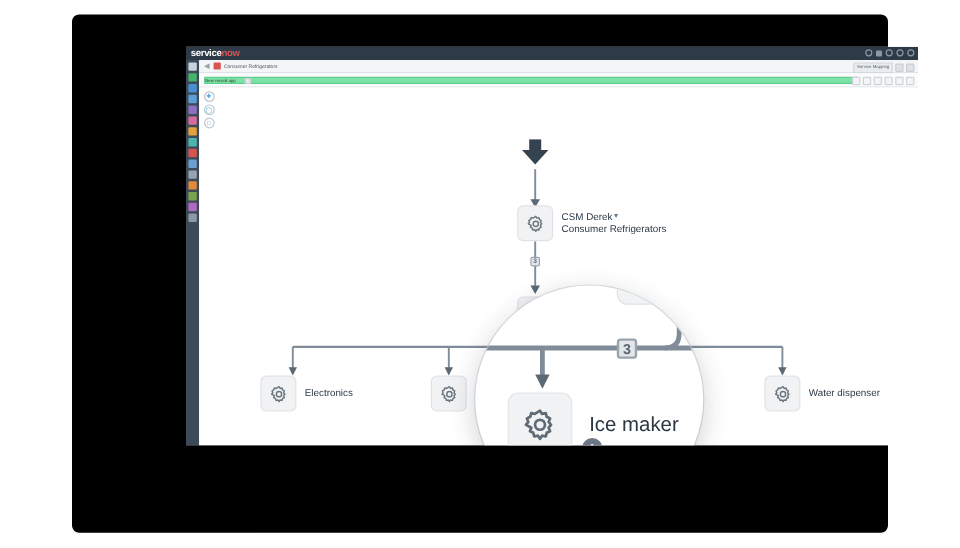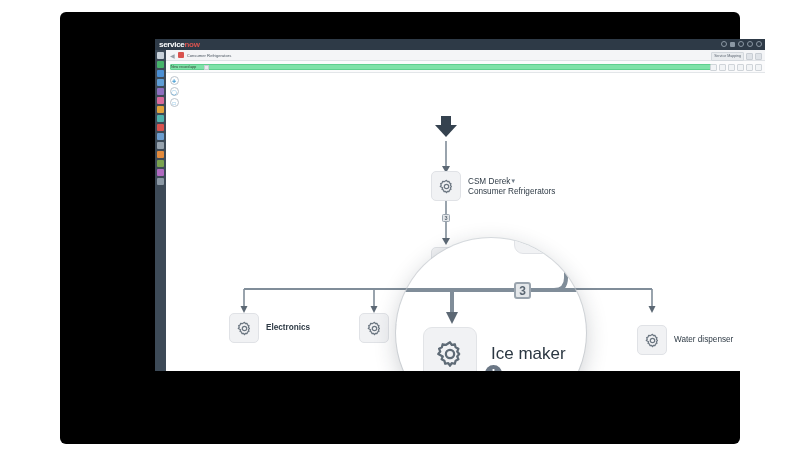--- a/index.html
+++ b/index.html
@@ -448,21 +448,21 @@
         </div>
         <div class="node-label">
           <span>Refrigerator</span><span class="caret">▼</span>
           <span class="sub">Model #CSM1B2020</span>
         </div>
       </div>
 
       <div class="wire-badge" style="left:258px; top:212px;">3</div>
       <div class="wire-badge" style="left:378px; top:212px;">3</div>
 
-      <div class="node" style="left:63px; top:240px;font-weight:bold;">
+      <div class="node" style="left:51px; top:240px;">
         <div class="node-box">
           <span class="gear">
             <svg viewBox="0 0 24 24" fill="none" stroke="#6b7681" stroke-width="1.7">
               <path d="M12 3.2l1.3 2 2.3-.5.6 2.3 2.1 1-.9 2.2 1.5 1.8-1.5 1.8.9 2.2-2.1 1-.6 2.3-2.3-.5-1.3 2-1.3-2-2.3.5-.6-2.3-2.1-1 .9-2.2L3.2 12l1.5-1.8-.9-2.2 2.1-1 .6-2.3 2.3.5z" stroke-linejoin="round"></path>
               <circle cx="12" cy="12" r="3.1"></circle>
             </svg>
           </span>
         </div>
         <div class="node-label">Electronics</div>
       </div>
@@ -485,21 +485,21 @@
             <svg viewBox="0 0 24 24" fill="none" stroke="#6b7681" stroke-width="1.7">
               <path d="M12 3.2l1.3 2 2.3-.5.6 2.3 2.1 1-.9 2.2 1.5 1.8-1.5 1.8.9 2.2-2.1 1-.6 2.3-2.3-.5-1.3 2-1.3-2-2.3.5-.6-2.3-2.1-1 .9-2.2L3.2 12l1.5-1.8-.9-2.2 2.1-1 .6-2.3 2.3.5z" stroke-linejoin="round"></path>
               <circle cx="12" cy="12" r="3.1"></circle>
             </svg>
           </span>
         </div>
         <div class="node-label">Water filter</div>
       </div>
       <div class="alert-badge" style="left:363px; top:274px;">!</div>
 
-      <div class="node" style="left:471px; top:252px;">
+      <div class="node" style="left:471px; top:240px;">
         <div class="node-box">
           <span class="gear">
             <svg viewBox="0 0 24 24" fill="none" stroke="#6b7681" stroke-width="1.7">
               <path d="M12 3.2l1.3 2 2.3-.5.6 2.3 2.1 1-.9 2.2 1.5 1.8-1.5 1.8.9 2.2-2.1 1-.6 2.3-2.3-.5-1.3 2-1.3-2-2.3.5-.6-2.3-2.1-1 .9-2.2L3.2 12l1.5-1.8-.9-2.2 2.1-1 .6-2.3 2.3.5z" stroke-linejoin="round"></path>
               <circle cx="12" cy="12" r="3.1"></circle>
             </svg>
           </span>
         </div>
         <div class="node-label">Water dispenser</div>
       </div>

